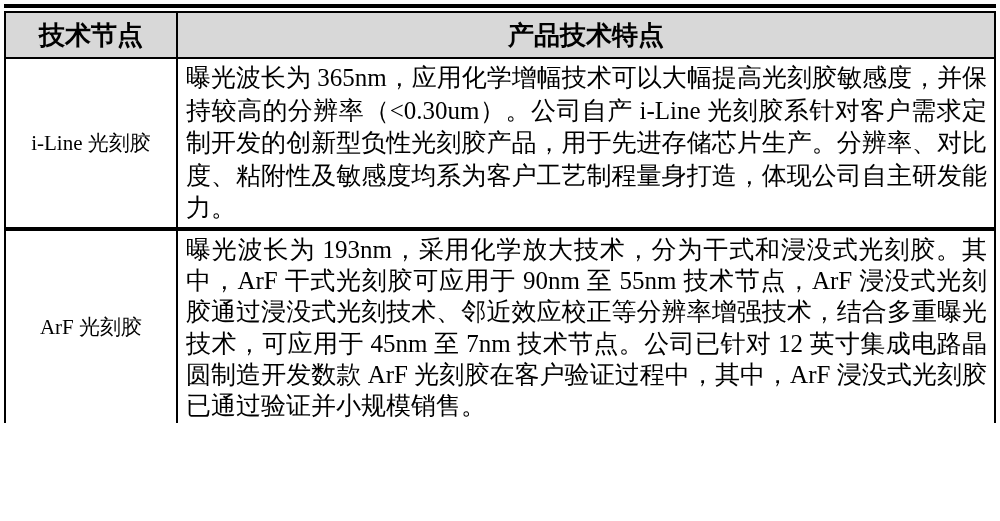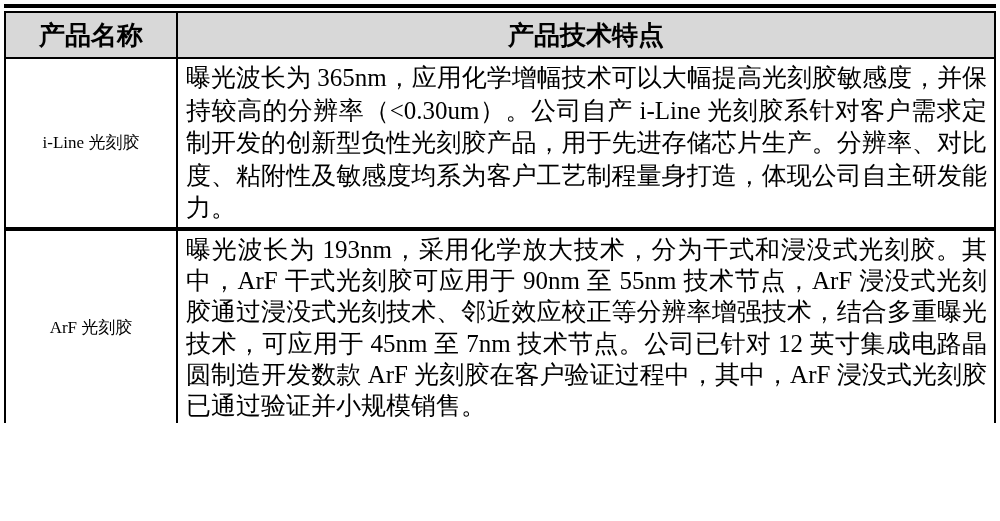--- a/index.html
+++ b/index.html
@@ -40,21 +40,21 @@
   .td {
     box-sizing: border-box;
   }
   .col-name {
     flex: 0 0 172px;
     border-right: 2px solid #000000;
     display: flex;
     align-items: center;
     justify-content: center;
     text-align: center;
-    font-size: 17px;
+    font-size: 21px;
     padding: 2px 20px;
   }
   .col-desc {
     flex: 1 1 auto;
     font-size: 25px;
     line-height: 32.6px;
     padding: 3px 7px 2px 8px;
     text-align: justify;
     text-justify: inter-ideograph;
     overflow: hidden;
@@ -83,21 +83,21 @@
 <body>
 
 <div class="sheet">
 
   <div class="rule rule-thick"></div>
   <div class="rule-gap"></div>
 
   <div class="tbl">
 
     <div class="tr header-row">
-      <div class="td col-name">产品名称</div>
+      <div class="td col-name">技术节点</div>
       <div class="td col-desc">产品技术特点</div>
     </div>
 
     <div class="tr row-iline">
       <div class="td col-name">i-Line 光刻胶</div>
       <div class="td col-desc">曝光波长为 365nm，应用化学增幅技术可以大幅提高光刻胶敏感度，并保持较高的分辨率（&lt;0.30um）。公司自产 i-Line 光刻胶系针对客户需求定制开发的创新型负性光刻胶产品，用于先进存储芯片生产。分辨率、对比度、粘附性及敏感度均系为客户工艺制程量身打造，体现公司自主研发能力。</div>
     </div>
 
     <div class="tr row-krf">
     </div>

